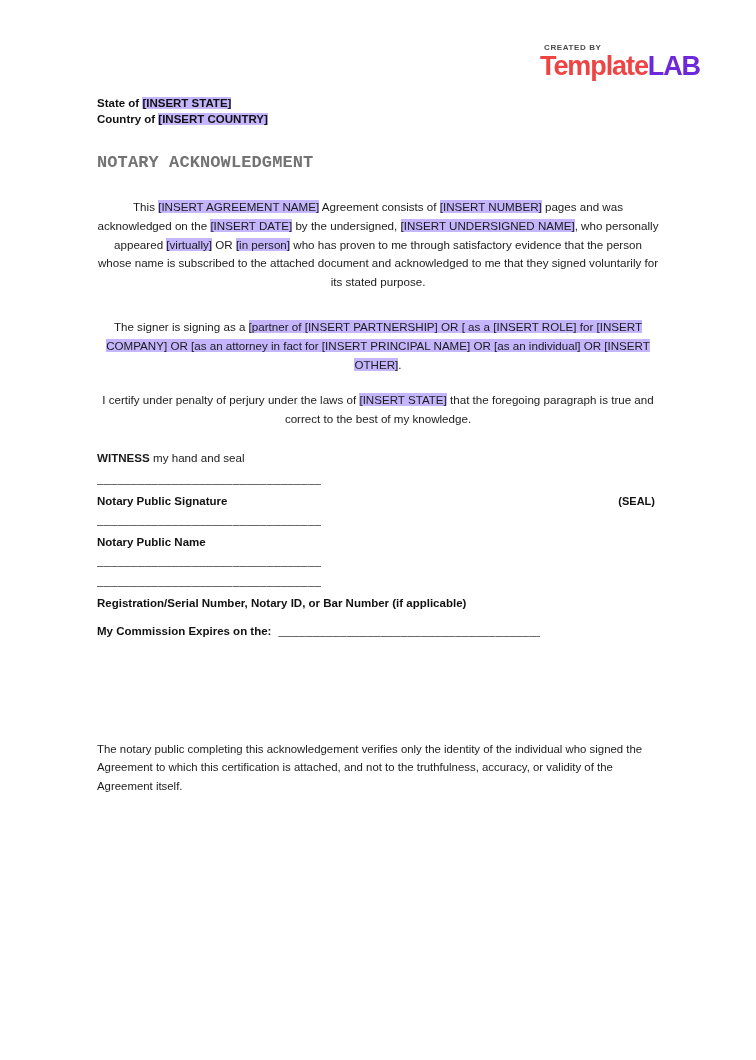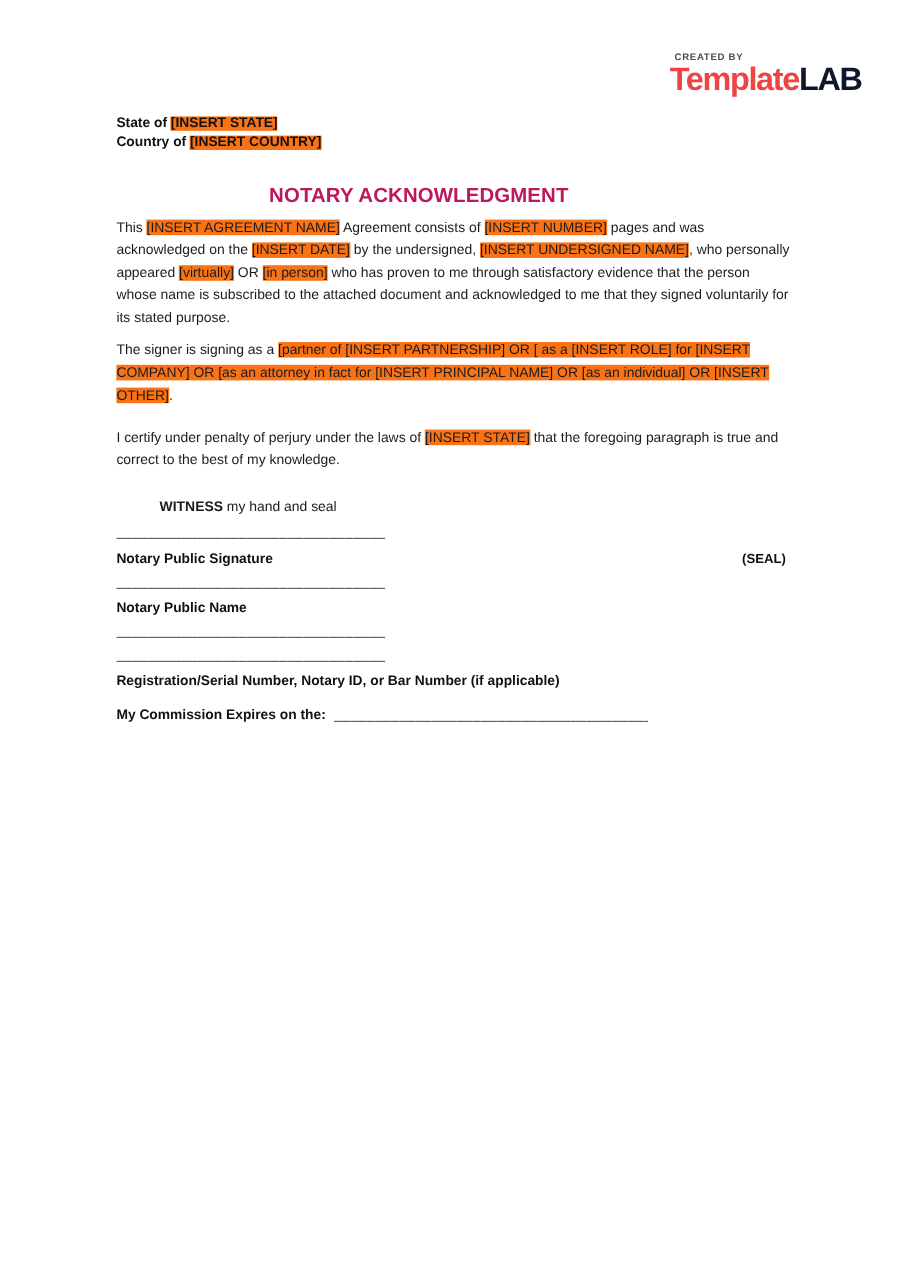--- a/index.html
+++ b/index.html
@@ -19,91 +19,91 @@
   .page {
     position: absolute;
     inset: 0;
     background: #ffffff;
   }
 
   
   .logo-block {
     position: absolute;
     top: 44px;
-    right: 38px;
+    right: 56px;
     text-align: right;
     line-height: 1;
   }
   .logo-created {
     font-size: 8px;
     font-weight: bold;
     letter-spacing: 0.6px;
     color: #4a4a4a;
     text-align: left;
     margin-left: 4px;
     margin-bottom: 1px;
   }
   .logo-word {
     font-size: 27px;
     font-weight: bold;
     letter-spacing: -1.1px;
     line-height: 1;
     white-space: nowrap;
   }
   .logo-template { color: #ef4444; }
-  .logo-lab { color: #0f172a; }
+  .logo-lab { color: #6d28d9; }
 
   
   .content {
     position: absolute;
     left: 97px;
     right: 97px;
     top: 96px;
   }
 
   .lead-line {
     font-size: 11.5px;
     font-weight: bold;
     color: #111;
     margin: 0 0 0 0;
     line-height: 1.35;
   }
   .lead-line + .lead-line { }
 
   .doc-title {
-    text-align: center;
     font-size: 17px;
     font-weight: bold;
     letter-spacing: 0.1px;
-    color: #be185d;
+    color: #737373;
     margin: 26px 0 0 0;
     padding-right: 58px;
+    font-family: Liberation Mono, monospace;
   }
 
   p.para {
     font-size: 11.6px;
     line-height: 1.62;
     color: #1b1b1b;
-    margin: 8px 0 0 0;
-    text-align: left;
+    margin: 26px 0 0 0;
+    text-align: center;
   }
   p.para.tight { margin-top: 17px; }
 
   .hl {
-    background: #f97316;
+    background: #c4b5fd;
     box-decoration-break: clone;
     -webkit-box-decoration-break: clone;
   }
 
   .witness {
     font-size: 11.6px;
     margin: 20px 0 0 0;
     line-height: 1.5;
   }
-  .witness b { font-weight: bold; margin-left: 36px; }
+  .witness b { font-weight: bold; }
 
   
   .sig-group { margin-top: 6px; }
   .sig-rule {
     width: 240px;
     font-size: 11.5px;
     letter-spacing: 0.4px;
     color: #2a2a2a;
     white-space: nowrap;
     overflow: hidden;
@@ -213,14 +213,15 @@
       </div>
     </div>
 
     <div class="commission-row">
       <span class="commission-label">My Commission Expires on the:</span>
       <span class="commission-rule">_______________________________________</span>
     </div>
 
   </div>
 
+  <div class="footer-note">The notary public completing this acknowledgement verifies only the identity of the individual who signed the Agreement to which this certification is attached, and not to the truthfulness, accuracy, or validity of the Agreement itself.</div>
 
 </div>
 
 </body></html>

